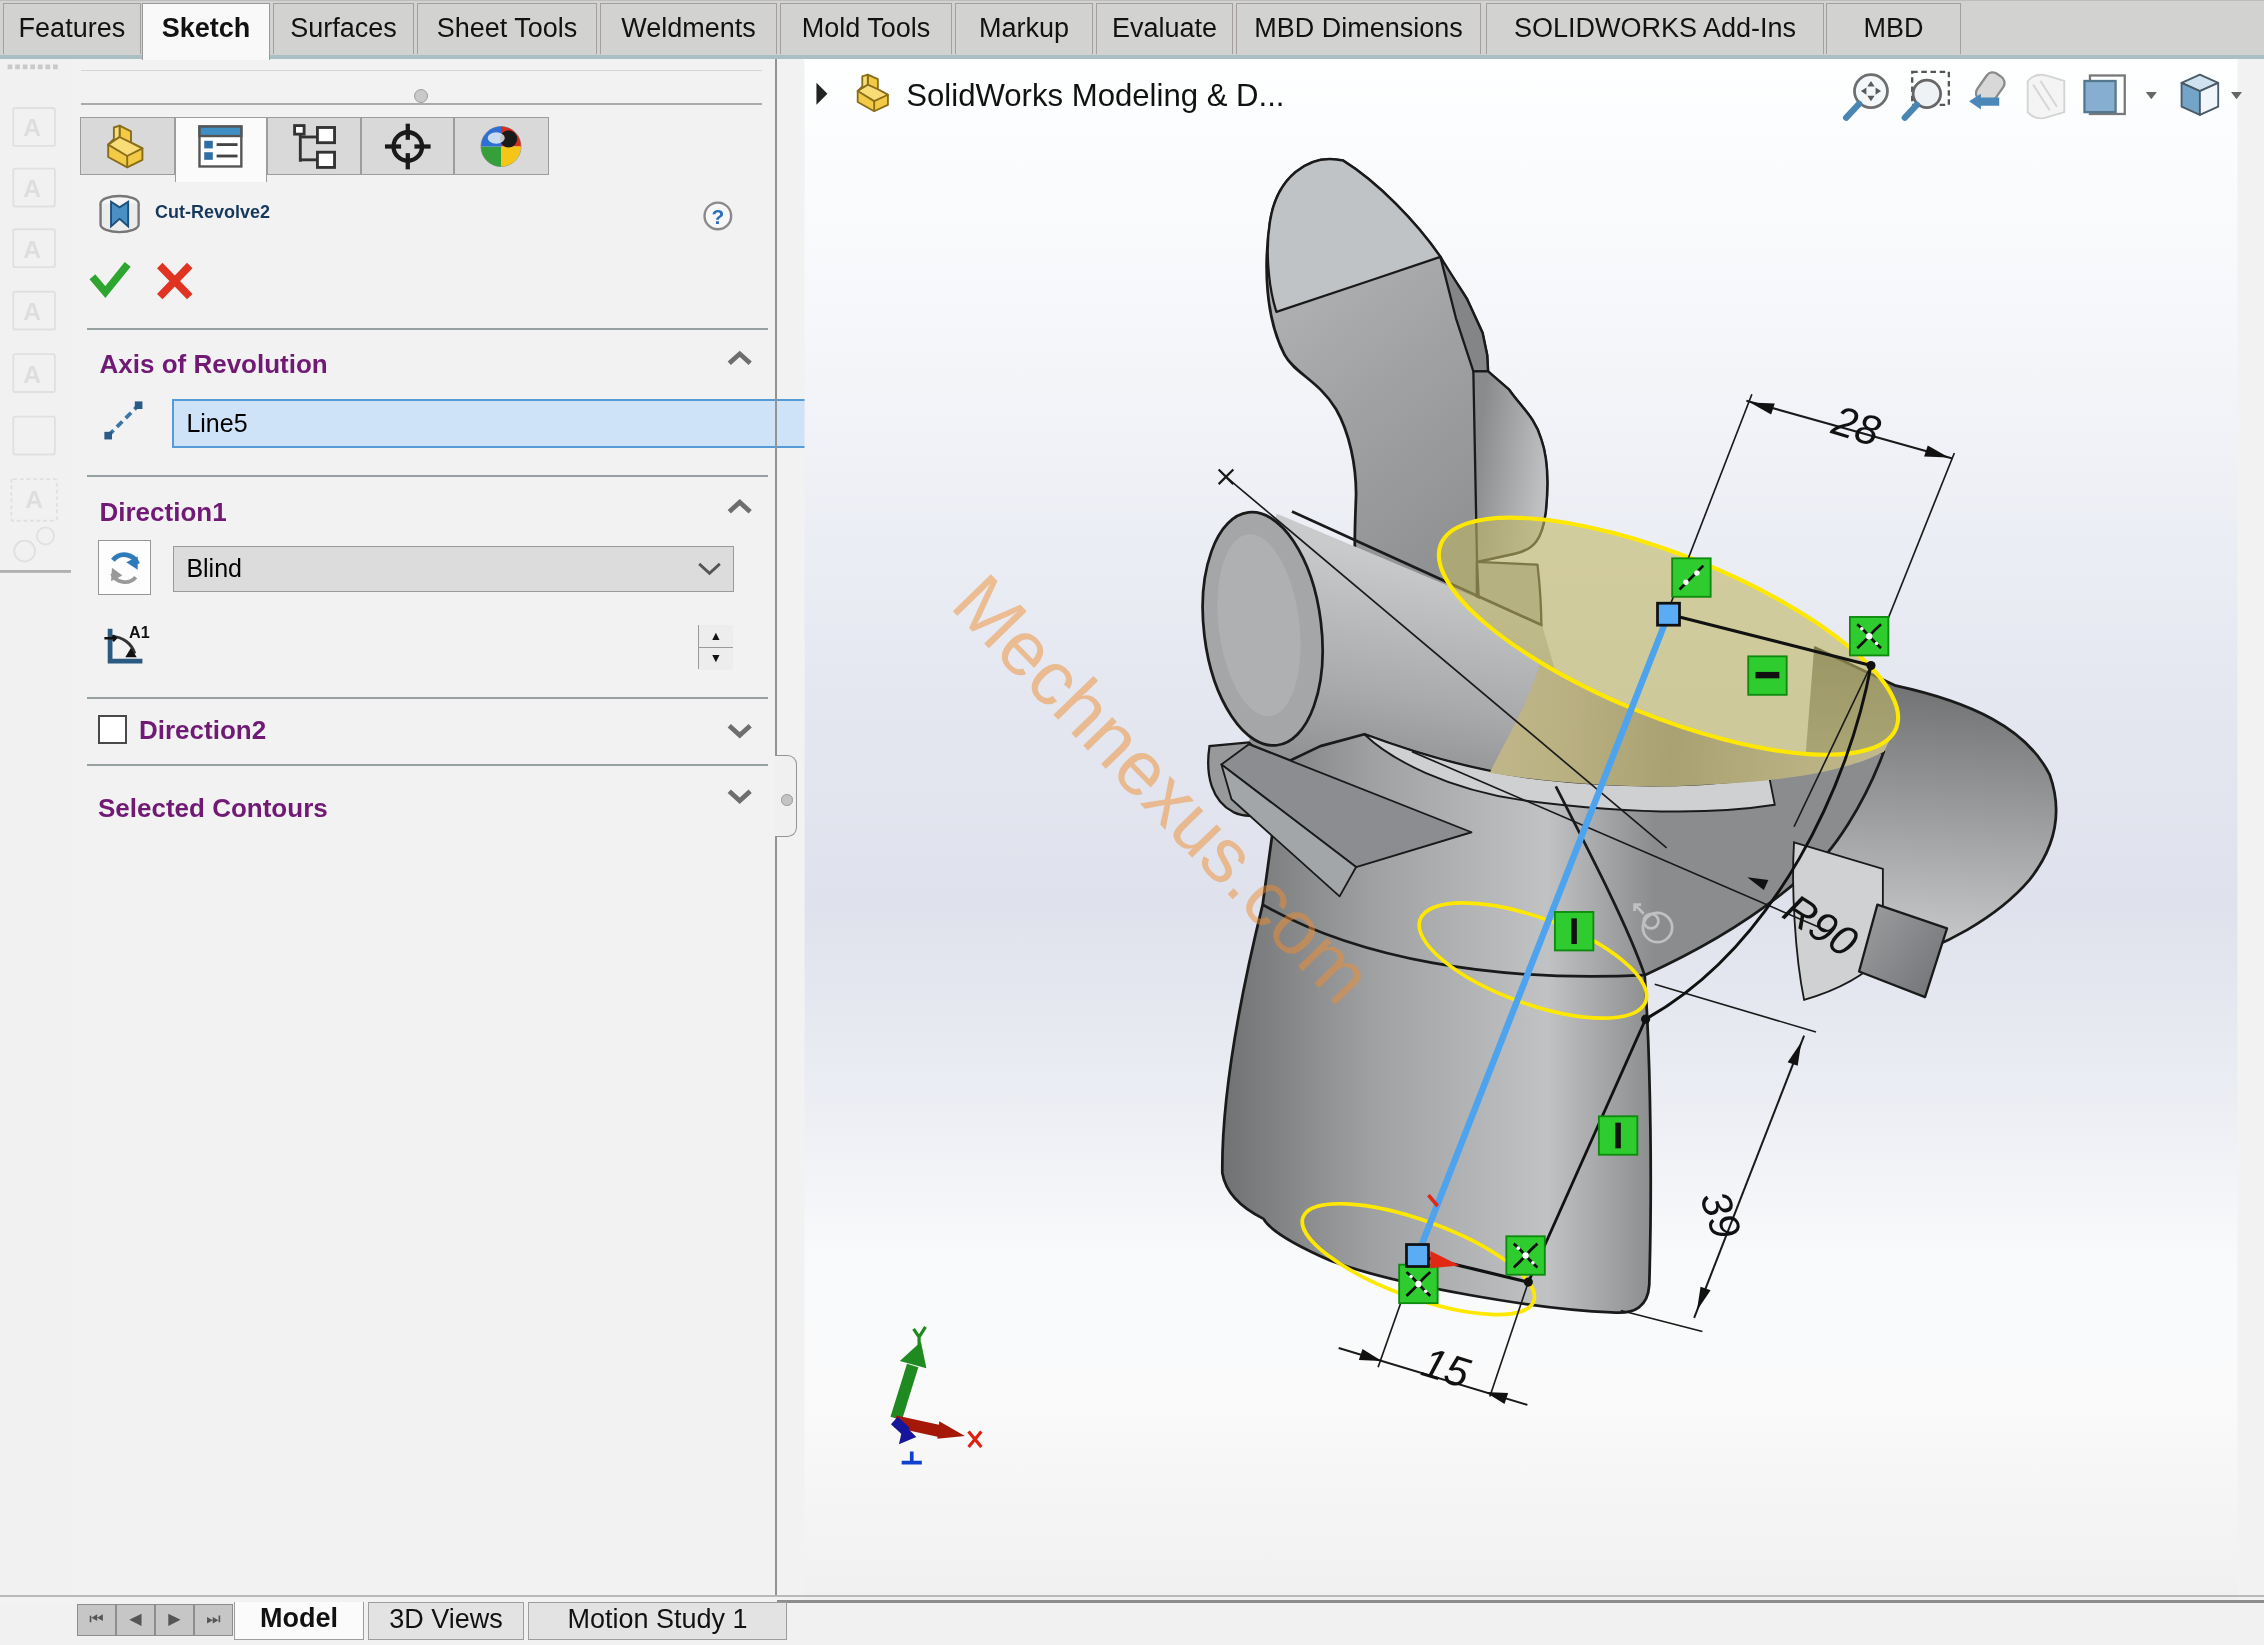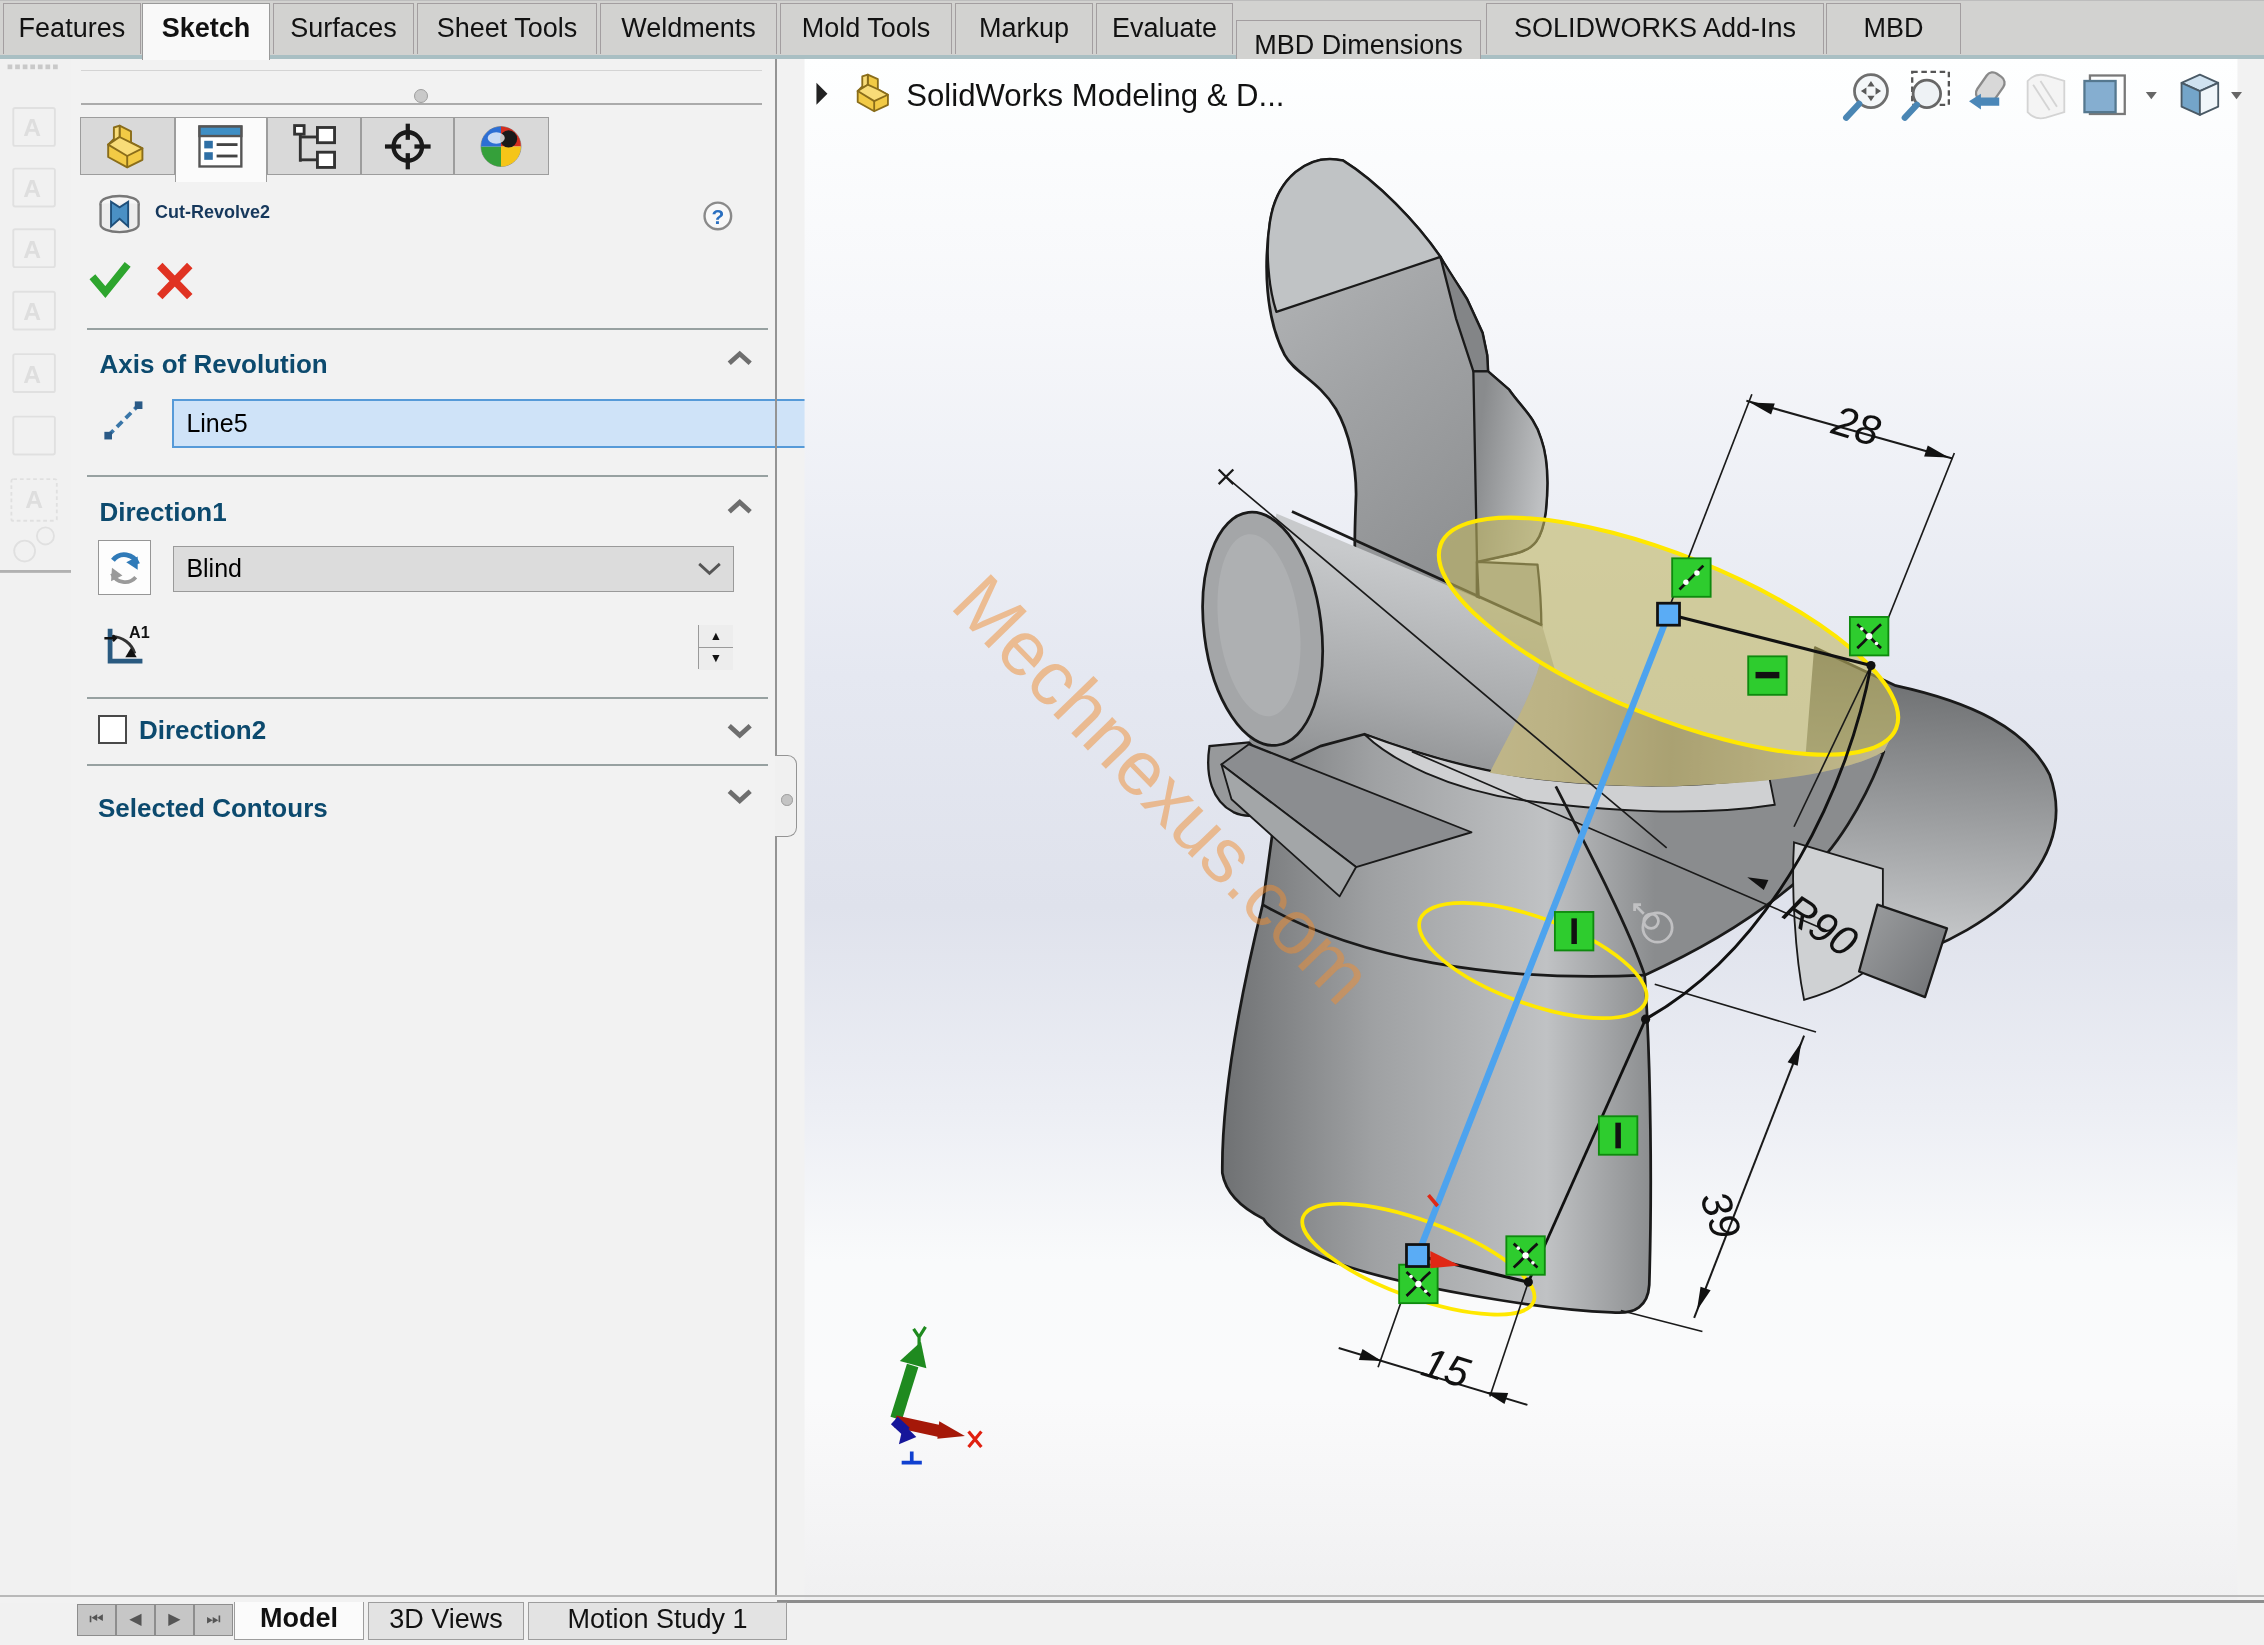--- a/index.html
+++ b/index.html
@@ -9,21 +9,21 @@
 #cmdbar{position:absolute;left:0;top:0;width:2265px;height:55px;background:#d2d2d0;border-top:1px solid #bdbdbd;}
 #cmdline{position:absolute;left:0;top:55px;width:2265px;height:3.8px;background:#a9bfc3;}
 .ctab{position:absolute;top:2.9px;height:51px;background:#d2d2d0;border:1.9px solid #a39ea0;border-bottom:none;box-sizing:border-box;color:#121212;font-size:27px;text-align:center;line-height:48px;white-space:nowrap;}
 .ctab.active{background:#f9f9f9;height:57px;font-weight:bold;border-color:#9a9a9a;z-index:3;}
 
 #lstrip{position:absolute;left:0;top:59px;width:71px;height:1537px;background:#f1f1f1;}
 
 #pm{position:absolute;left:71px;top:59px;width:704px;height:1537px;background:#f2f2f2;}
 #pmborder{position:absolute;left:775px;top:59px;width:1.9px;height:1536px;background:#949494;}
 .sep{position:absolute;left:16px;width:681px;height:1.9px;background:#97a1a1;}
-.hdr{position:absolute;left:28.5px;color:#0c4a6e;font-size:26px;font-weight:bold;white-space:nowrap;}
+.hdr{position:absolute;left:28.5px;color:#701a75;font-size:26px;font-weight:bold;white-space:nowrap;}
 .pmtab{position:absolute;top:58px;height:58px;background:#d9d9d9;border:1.9px solid #9d9d9d;box-sizing:border-box;}
 .pmtab.active{background:#fbfbfb;height:65px;border-bottom:none;}
 
 #botline{position:absolute;left:0;top:1595px;width:2265px;height:1.9px;background:#b9b9b9;}
 #botline2{position:absolute;left:777px;top:1600px;width:1488px;height:2.9px;background:#8d8d8d;}
 #botbar{position:absolute;left:0;top:1603px;width:2265px;height:43px;background:#f1f1f1;}
 .btab{position:absolute;top:1602px;height:38px;background:#e3e3e3;border:1.9px solid #9d9d9d;box-sizing:border-box;font-size:27px;color:#111;text-align:center;line-height:33px;}
 .navbtn{position:absolute;top:1604px;width:39px;height:32px;background:#c6c6c6;border:1.9px solid #8d8d8d;box-sizing:border-box;color:#555;font-size:16px;text-align:center;line-height:28.5px;}
 </style>
 </head>
@@ -33,21 +33,21 @@
   <div id="cmdbar"></div>
   <div id="cmdline"></div>
   <div class="ctab" style="left:2.9px;width:138px;">Features</div>
   <div class="ctab active" style="left:142px;width:128px;">Sketch</div>
   <div class="ctab" style="left:273px;width:141px;">Surfaces</div>
   <div class="ctab" style="left:417px;width:180px;">Sheet Tools</div>
   <div class="ctab" style="left:600px;width:177px;">Weldments</div>
   <div class="ctab" style="left:780px;width:172px;">Mold Tools</div>
   <div class="ctab" style="left:955px;width:138px;">Markup</div>
   <div class="ctab" style="left:1096px;width:137px;">Evaluate</div>
-  <div class="ctab" style="left:1236px;width:245px;margin-top:17px;">MBD Dimensions</div>
+  <div class="ctab" style="left:1236px;width:245px;">MBD Dimensions</div>
   <div class="ctab" style="left:1486px;width:338px;">SOLIDWORKS Add-Ins</div>
   <div class="ctab" style="left:1826px;width:135px;">MBD</div>
 
   <div id="lstrip">
     <svg width="71" height="1537" style="position:absolute;left:0;top:0;opacity:0.65" viewBox="0 0 75 1616">
       <g fill="none" stroke="#d8d8d8" stroke-width="2">
         <rect x="14" y="48" width="44" height="40" rx="2"></rect>
         <rect x="14" y="112" width="44" height="40" rx="2"></rect>
         <rect x="14" y="176" width="44" height="40" rx="2"></rect>
         <rect x="14" y="242" width="44" height="40" rx="2"></rect>

